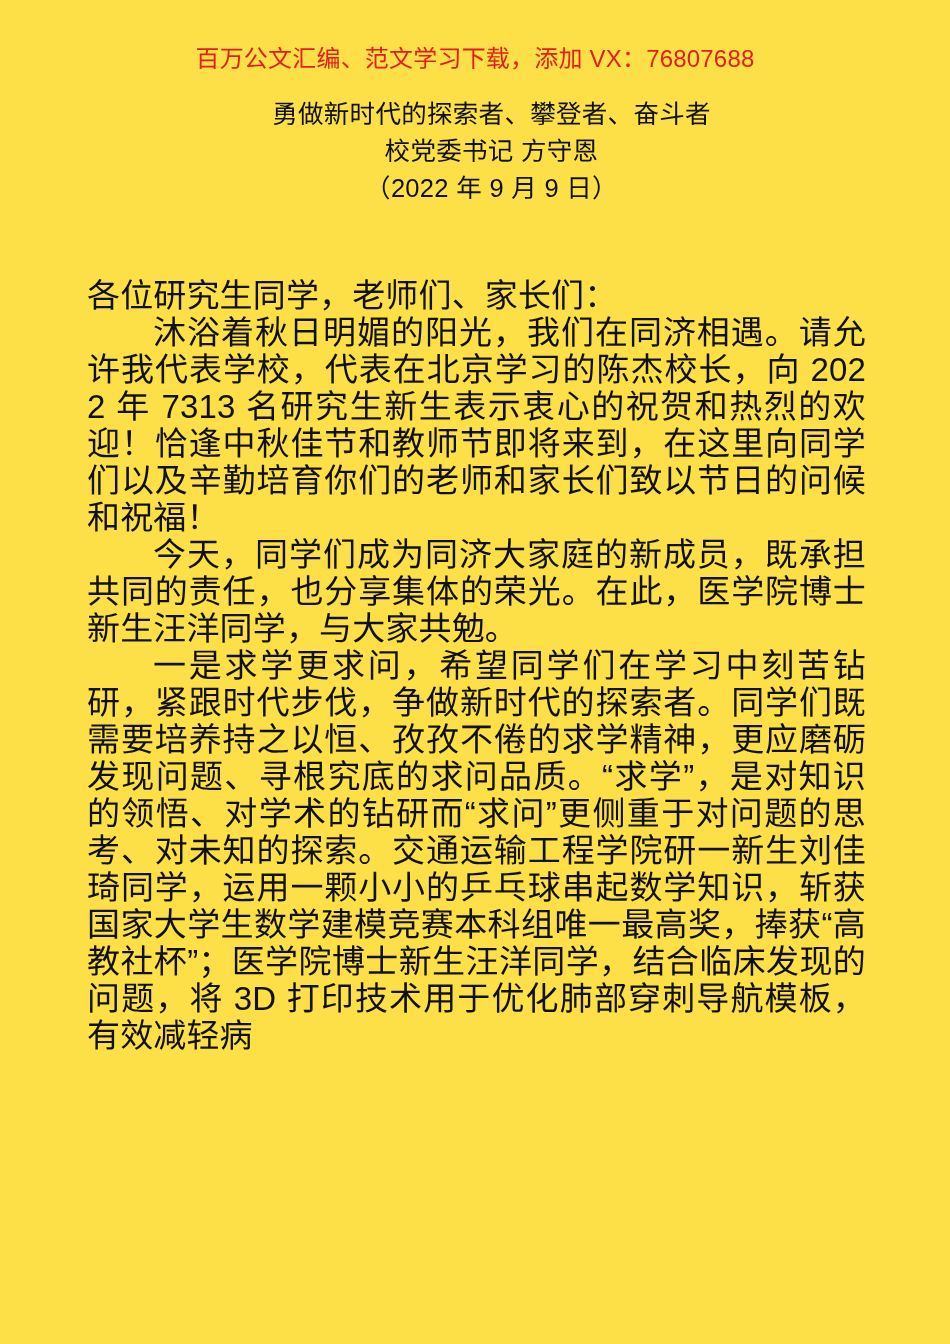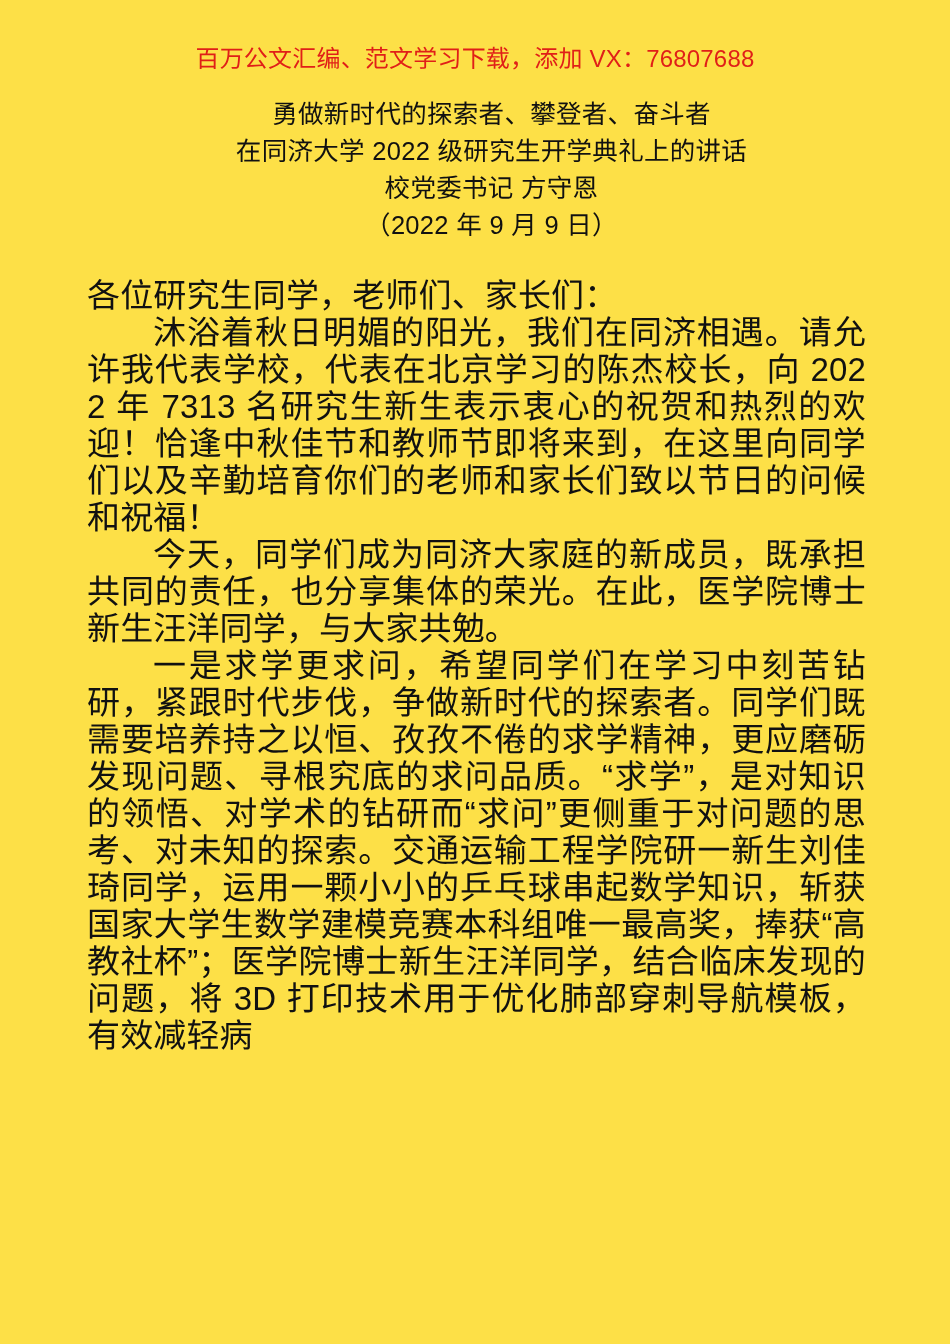--- a/index.html
+++ b/index.html
@@ -102,21 +102,20 @@
 </style>
 </head>
 <body>
 
 <div class="page">
 
   <div class="promo-header">百万公文汇编、范文学习下载，添加 VX：76807688</div>
 
   <div class="title-block">
     <div class="title-line">勇做新时代的探索者、攀登者、奋斗者</div>
-    <div class="title-line">在同济大学 2022 级研究生开学典礼上的讲话</div>
     <div class="title-line">校党委书记  方守恩</div>
     <div class="title-line">（2022 年 9 月 9 日）</div>
   </div>
 
   <div class="body-block">
 
     <p class="para">各位研究生同学，老师们、家长们：</p>
 
     <p class="para indent">沐浴着秋日明媚的阳光，我们在同济相遇。请允许我代表学校，代表在北京学习的陈杰校长，向 2022 年 7313 名研究生新生表示衷心的祝贺和热烈的欢迎！恰逢中秋佳节和教师节即将来到，在这里向同学们以及辛勤培育你们的老师和家长们致以节日的问候和祝福！</p>
 

